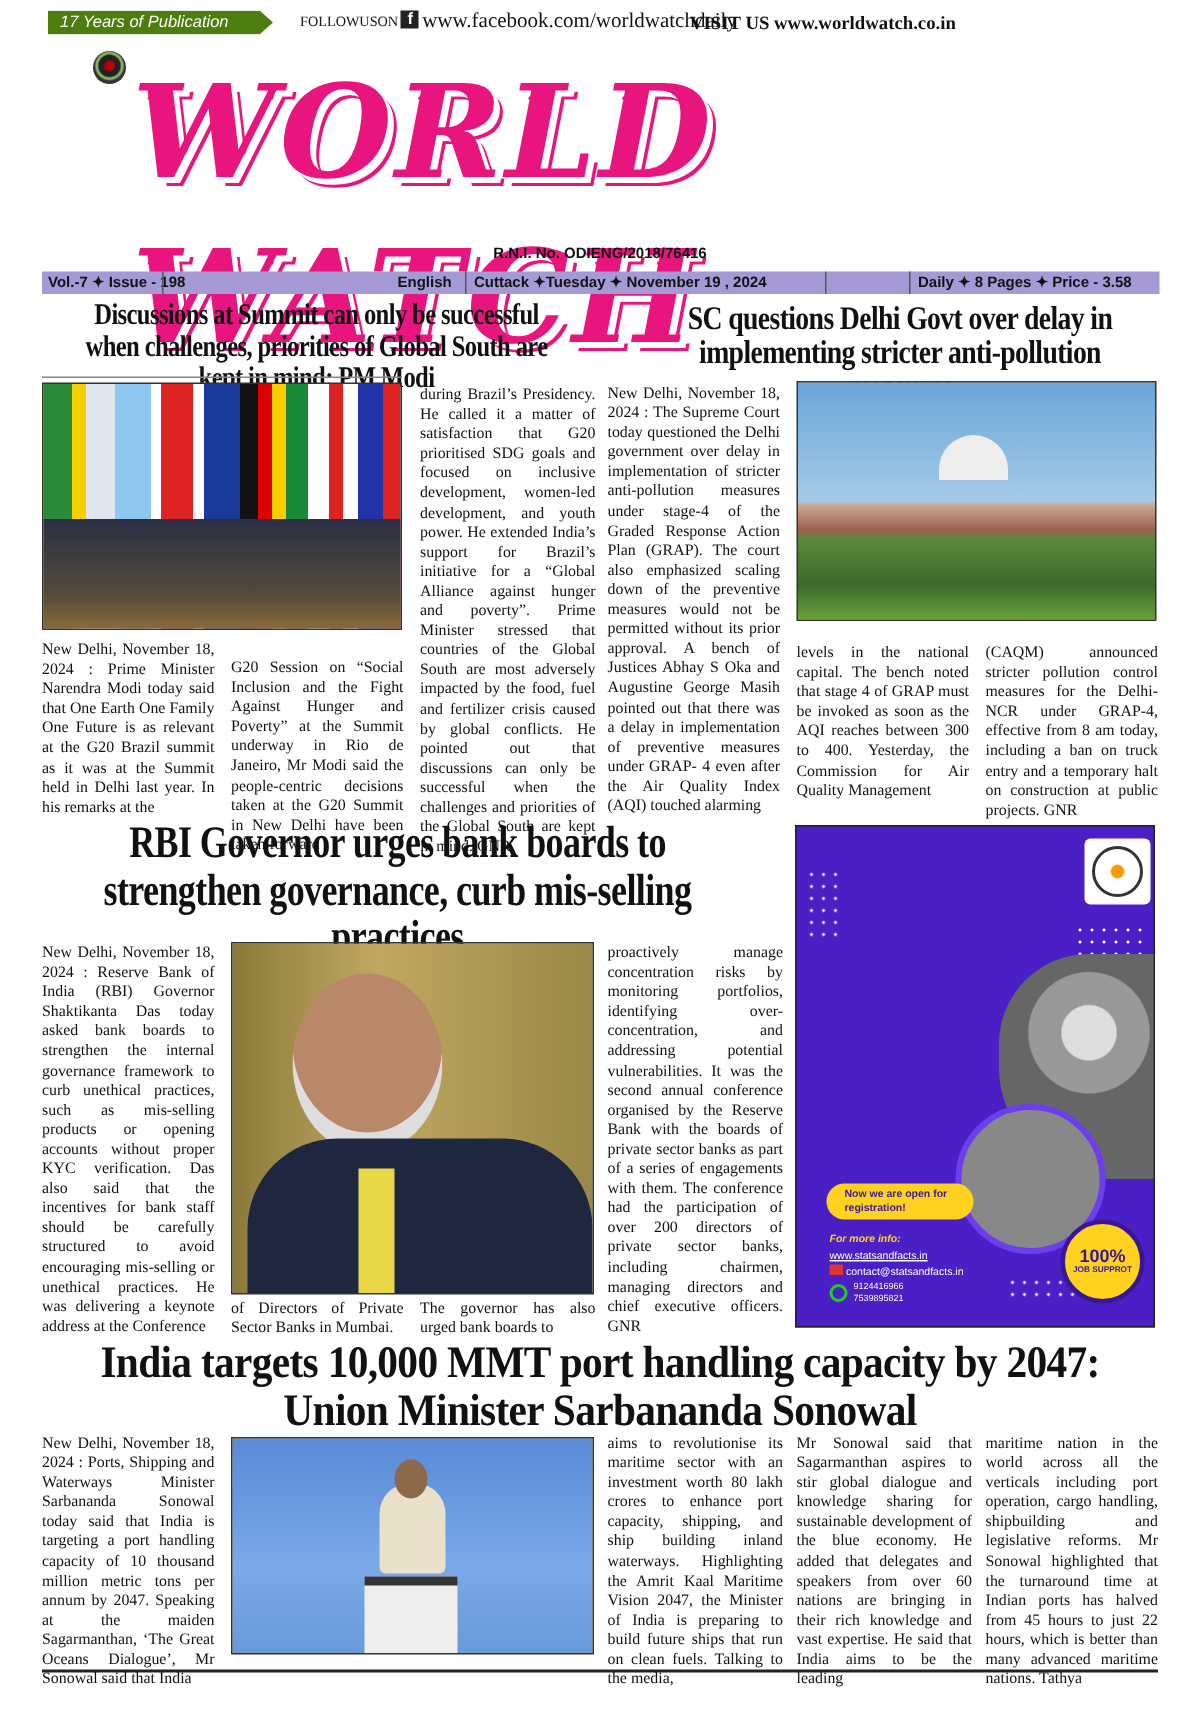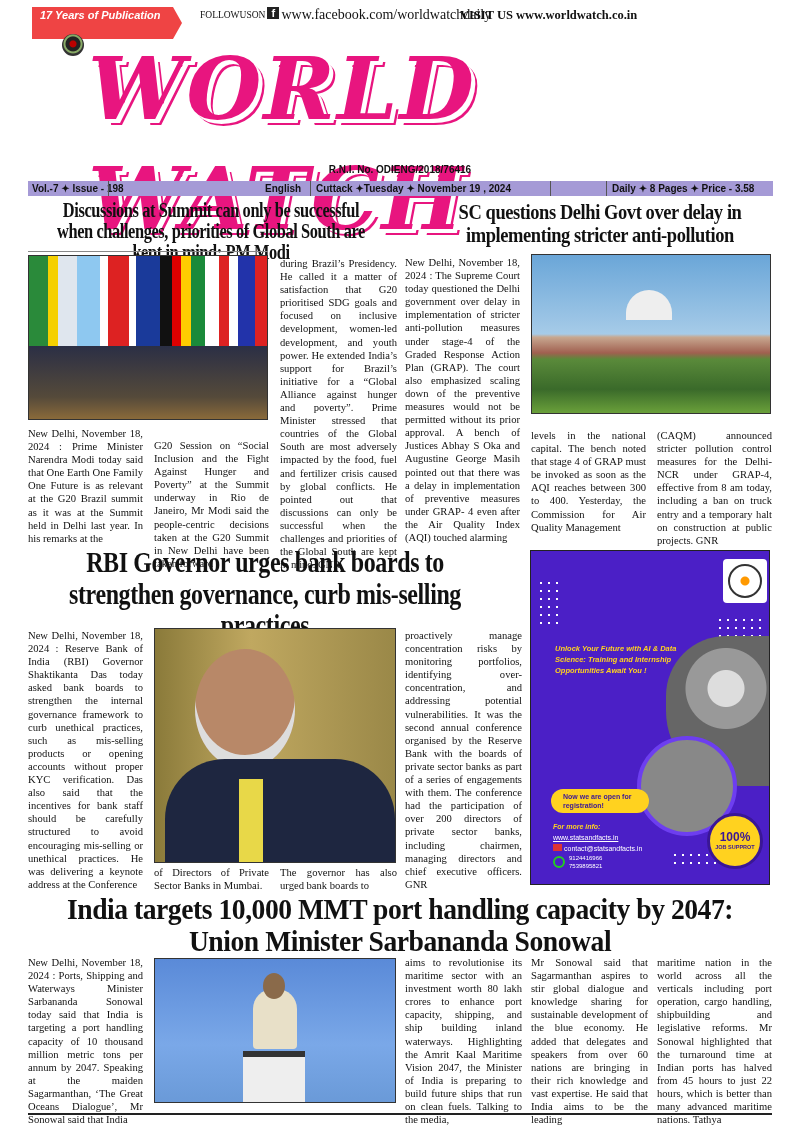--- a/index.html
+++ b/index.html
@@ -1,19 +1,19 @@
 <!DOCTYPE html>
 <html><head>
 <meta charset="utf-8">
 <style>
 *{box-sizing:border-box;margin:0;padding:0}
 html,body{width:800px;height:1143px;background:#fff;overflow:hidden}
 body{position:relative;font-family:"Liberation Serif",serif;color:#111}
 .abs{position:absolute}
-.pubtag{left:32px;top:7px;width:150px;height:32px;background:#ef4444;color:#fff;font-family:"Liberation Sans",sans-serif;font-style:italic;font-weight:bold;font-size:11px;line-height:16px;padding-left:8px;clip-path:polygon(0 0,94% 0,100% 50%,94% 100%,0 100%)}
+.pubtag{left:32px;top:7px;width:150px;height:16px;background:#4d7c0f;color:#fff;font-family:"Liberation Sans",sans-serif;font-style:italic;font-weight:normal;font-size:11px;line-height:16px;padding-left:8px;clip-path:polygon(0 0,94% 0,100% 50%,94% 100%,0 100%)}
 .follow{left:200px;top:7px;font-size:9.5px;line-height:16px;display:flex;align-items:flex-start;gap:2px;font-family:"Liberation Serif",serif}
 .fb{display:inline-block;width:12px;height:12px;background:#222;color:#fff;font-family:"Liberation Sans",sans-serif;font-weight:bold;font-size:11px;line-height:13px;text-align:center}
 .fburl{font-size:14px}
 .visit{left:460px;top:6px;font-weight:bold;font-size:12.5px;line-height:18px;font-family:"Liberation Serif",serif}
 .emblem{left:62px;top:34px;width:22px;height:22px;border-radius:50%;background:radial-gradient(circle at 50% 45%,#b00 0 3px,#222 4px 7px,#8a6 8px 9px,#333 10px)}
 .mast{left:88px;top:34px;width:640px;height:110px;font-family:"DejaVu Serif",serif;font-weight:bold;font-size:86px;line-height:110px;color:#e8157f;letter-spacing:2px;font-style:italic;text-shadow:4px 4px 0 #fff,6px 6px 0 #e8157f}
 .rni{left:0;width:800px;top:164px;text-align:center;font-family:"Liberation Sans",sans-serif;font-weight:bold;font-size:10px;color:#111}
 .bar{left:28px;top:181px;width:745px;height:15px;background:#a59ad6;font-family:"Liberation Sans",sans-serif;font-weight:bold;font-size:10px;line-height:15px;color:#111}
 .bar span{position:absolute;top:0}
 .bar .sep{width:1px;height:15px;background:#555}
@@ -91,21 +91,20 @@
 <div class="abs col" style="left:280px;top:866px;width:117px">The governor has also urged bank boards to</div>
 <div class="abs col" style="left:405px;top:629px;width:117px">proactively manage concentration risks by monitoring portfolios, identifying over-concentration, and addressing potential vulnerabilities. It was the second annual conference organised by the Reserve Bank with the boards of private sector banks as part of a series of engagements with them. The conference had the participation of over 200 directors of private sector banks, including chairmen, managing directors and chief executive officers. GNR</div>
 
 <div class="abs ad">
   <div class="dots" style="left:6px;top:28px"></div>
   <div class="dots" style="left:185px;top:65px;width:50px;height:26px"></div>
   <div class="dots" style="left:140px;top:300px;width:60px;height:18px"></div>
   <div class="logo">
       <i></i>
     </div>
-  <div class="sub">Unlock Your Future with AI &amp; Data Science: Training and Internship Opportunities Await You !</div>
   <div class="circ1"></div>
   <div class="circ2"></div>
   <div class="reg">Now we are open for registration!</div>
   <div class="info">
     <div class="ih">For more info:</div>
     <div style="text-decoration:underline">www.statsandfacts.in</div>
     <div><span style="display:inline-block;width:9px;height:7px;background:#d33;margin-right:2px"></span><span>contact@statsandfacts.in</span></div>
     <div style="display:flex;align-items:center;gap:4px;font-size:6px;line-height:8px">
       <span style="display:inline-block;width:12px;height:12px;border-radius:50%;border:2px solid #2c2;"></span>
       <span><span>9124416966</span><br><span>7539895821</span></span>

